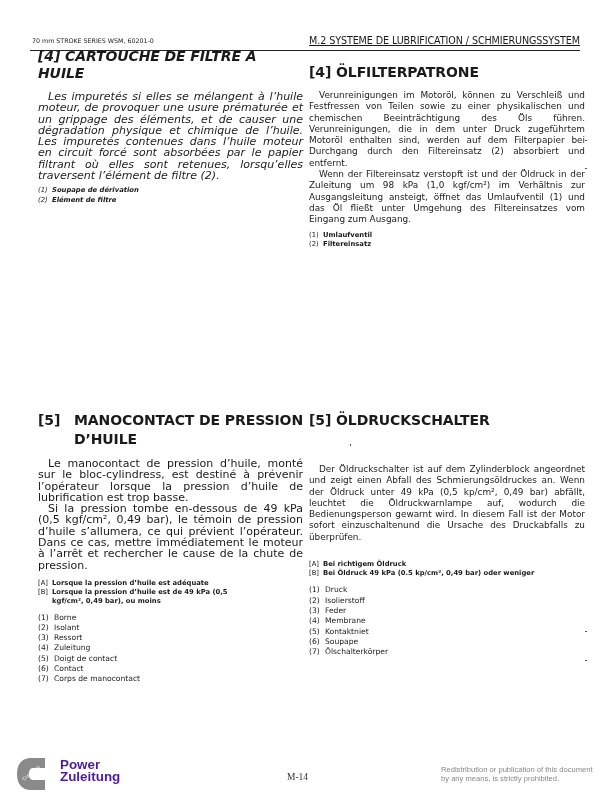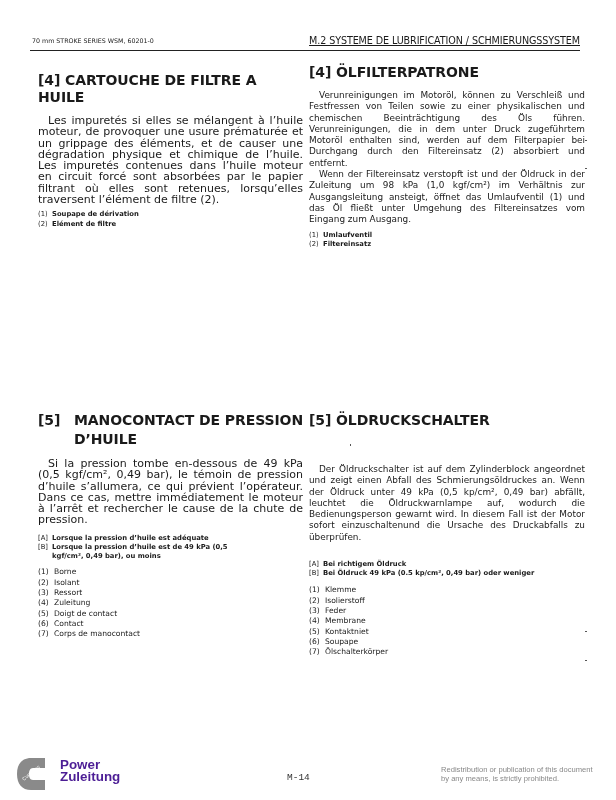--- a/index.html
+++ b/index.html
@@ -27,34 +27,34 @@
   ul.legend .k { width:14px; flex:none; font-weight:normal; }
   ul.parts { list-style:none; margin:0; padding:0; font-size:7.6px; line-height:10.3px; }
   ul.parts li { display:flex; }
   ul.parts .k { width:16px; flex:none; }
 
   .speck { position:absolute; width:2px; height:1px; background:#555; }
 
   .footer-logo { position:absolute; left:16px; top:756px; width:30px; height:36px; }
   .brand { position:absolute; left:60px; top:759px; font-family:"Liberation Sans", sans-serif;
            font-weight:bold; color:#4c1d95; font-size:13.4px; line-height:12px; }
-  .page-no { position:absolute; left:287px; top:772px; font-family:Liberation Mono, monospace;
+  .page-no { position:absolute; left:287px; top:772px; font-family:Liberation Serif, serif;
              font-size:9.5px; color:#333; }
   .notice { position:absolute; left:441px; top:765px; font-family:"Liberation Sans", sans-serif;
             font-size:7.6px; line-height:9.4px; color:#888; }
 </style>
 </head>
 <body>
 
 <div class="running-head">
   <span class="rh-left">70 mm STROKE SERIES  WSM, 60201-0</span>
   <span class="rh-right">M.2 SYSTEME DE LUBRIFICATION / SCHMIERUNGSSYSTEM</span>
 </div>
 
-<div class="col col-fr" style="top:72px;">
+<div class="col col-fr" style="top:48px;font-style:italic;">
   <h2>
     <span class="num">[4]</span>
     <span>CARTOUCHE DE FILTRE A HUILE</span>
   </h2>
   <div style="height:9px"></div>
   <p class="body">Les impuretés si elles se mélangent à l’huile moteur, de provoquer une usure prématurée et un grippage des éléments, et de causer une dégradation physique et chimique de l’huile.  Les impuretés contenues dans l’huile moteur en circuit forcé sont absorbées par le papier filtrant où elles sont retenues, lorsqu’elles traversent l’élément de filtre (2).</p>
   <div style="height:5px"></div>
   <ul class="legend">
     <li>
         <span class="k">(1)</span>
@@ -86,20 +86,21 @@
         <span>Filtereinsatz</span>
       </li>
   </ul>
 </div>
 
 <div class="col col-fr" style="top:411px;">
   <h2 class="hang" style="line-height:19px;">
     <span class="num" style="width:36px;text-indent:0;">[5]</span><span>MANOCONTACT DE PRESSION D’HUILE</span>
   </h2>
   <div style="height:9px"></div>
+  <p class="body">Le manocontact de pression d’huile, monté sur le bloc-cylindress, est destiné à prévenir l’opérateur lorsque la pression d’huile de lubrification est trop basse.</p>
   <p class="body">Si la pression tombe en-dessous de 49 kPa (0,5 kgf/cm²,  0,49 bar), le témoin de pression d’huile s’allumera, ce qui prévient l’opérateur.  Dans ce cas, mettre immédiatement le moteur à l’arrêt et rechercher le cause de la chute de pression.</p>
   <div style="height:8px"></div>
   <ul class="legend">
     <li>
         <span class="k">[A]</span>
         <span>Lorsque la pression d’huile est adéquate</span>
       </li>
     <li>
         <span class="k">[B]</span>
         <span style="width:200px;">Lorsque la pression d’huile est de 49 kPa (0,5 kgf/cm², 0,49 bar), ou moins</span>
@@ -153,21 +154,21 @@
       </li>
     <li>
         <span class="k">[B]</span>
         <span>Bei Öldruck 49 kPa (0.5 kp/cm², 0,49 bar) oder weniger</span>
       </li>
   </ul>
   <div style="height:7px"></div>
   <ul class="parts">
     <li>
         <span class="k">(1)</span>
-        <span>Klemme</span>
+        <span>Druck</span>
       </li>
     <li>
         <span class="k">(2)</span>
         <span>Isolierstoff</span>
       </li>
     <li>
         <span class="k">(3)</span>
         <span>Feder</span>
       </li>
     <li>

